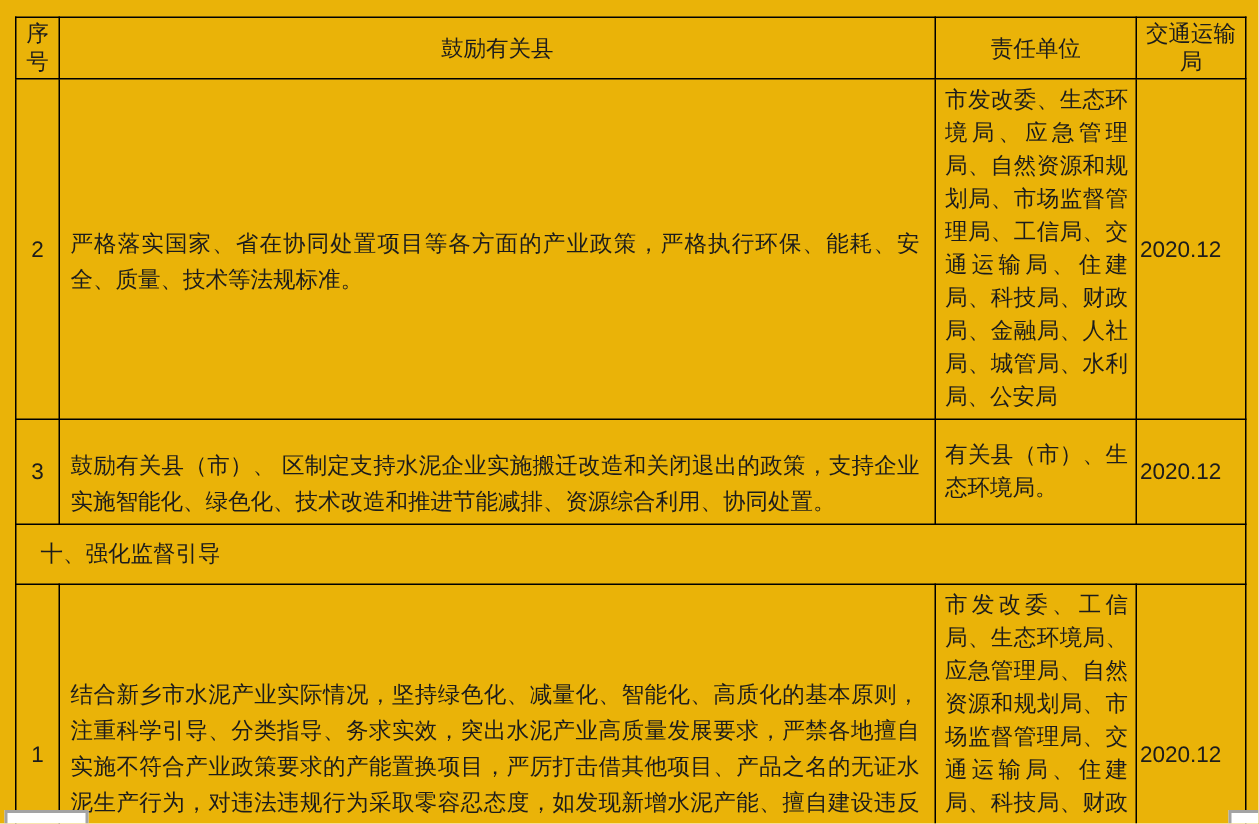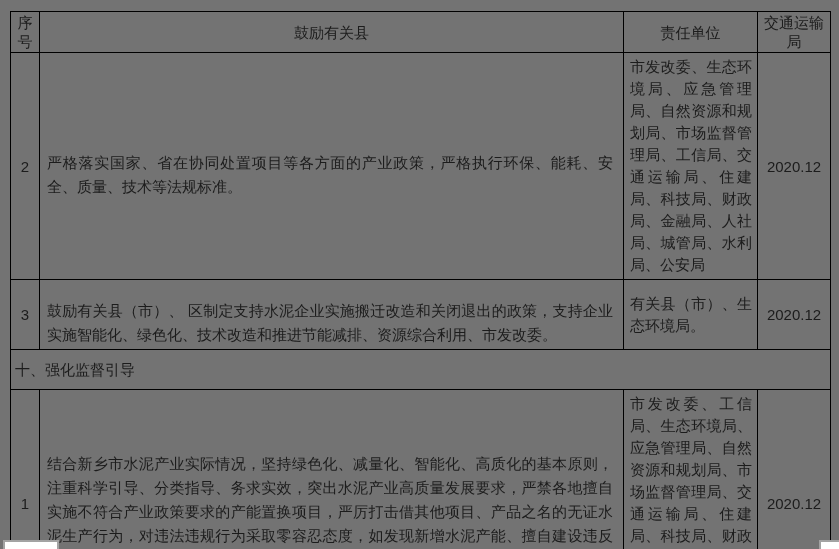--- a/index.html
+++ b/index.html
@@ -4,21 +4,21 @@
 <style>
   html, body {
     margin: 0;
     padding: 0;
     background: #ffffff;
   }
   .page {
     position: relative;
     width: 839px;
     height: 549px;
-    background: #737373;
+    background: #eab308;
     overflow: hidden;
     font-family: "Liberation Sans", sans-serif;
     color: #1c1c1c;
   }
   table.task-table {
     position: absolute;
     left: 10px;
     top: 11px;
     width: 820px;
     border-collapse: collapse;
@@ -52,26 +52,26 @@
     text-align: justify;
     line-height: 24px;
     padding: 19px 10px 2px 7px;
   }
   .unit-cell {
     text-align: justify;
     line-height: 22px;
     padding: 3px 5px 3px 6px;
   }
   .time-cell {
-    text-align: center;
+    text-align: left;
     padding: 0 2px;
   }
   .section-cell {
     text-align: left;
-    padding: 0 4px 0 4px;
+    padding: 0 4px 0 16px;
     line-height: 20px;
   }
   .cut-artifact {
     position: absolute;
     background: #ffffff;
     border: 2px solid #a3a3a3;
   }
   .cut-artifact.left-one {
     left: 3px;
     top: 540px;
@@ -107,21 +107,21 @@
 
       <tr class="row-tall-a">
         <td class="num-cell">2</td>
         <td class="task-cell">严格落实国家、省在协同处置项目等各方面的产业政策，严格执行环保、能耗、安全、质量、技术等法规标准。</td>
         <td class="unit-cell">市发改委、生态环境局、应急管理局、自然资源和规划局、市场监督管理局、工信局、交通运输局、住建局、科技局、财政局、金融局、人社局、城管局、水利局、公安局</td>
         <td class="time-cell">2020.12</td>
       </tr>
 
       <tr class="row-short">
         <td class="num-cell">3</td>
-        <td class="task-cell">鼓励有关县（市）、 区制定支持水泥企业实施搬迁改造和关闭退出的政策，支持企业实施智能化、绿色化、技术改造和推进节能减排、资源综合利用、市发改委。</td>
+        <td class="task-cell">鼓励有关县（市）、 区制定支持水泥企业实施搬迁改造和关闭退出的政策，支持企业实施智能化、绿色化、技术改造和推进节能减排、资源综合利用、协同处置。</td>
         <td class="unit-cell">有关县（市）、生态环境局。</td>
         <td class="time-cell">2020.12</td>
       </tr>
 
       <tr class="row-section">
         <td class="section-cell" colspan="4">十、强化监督引导</td>
       </tr>
 
       <tr class="row-tall-b">
         <td class="num-cell">1</td>

